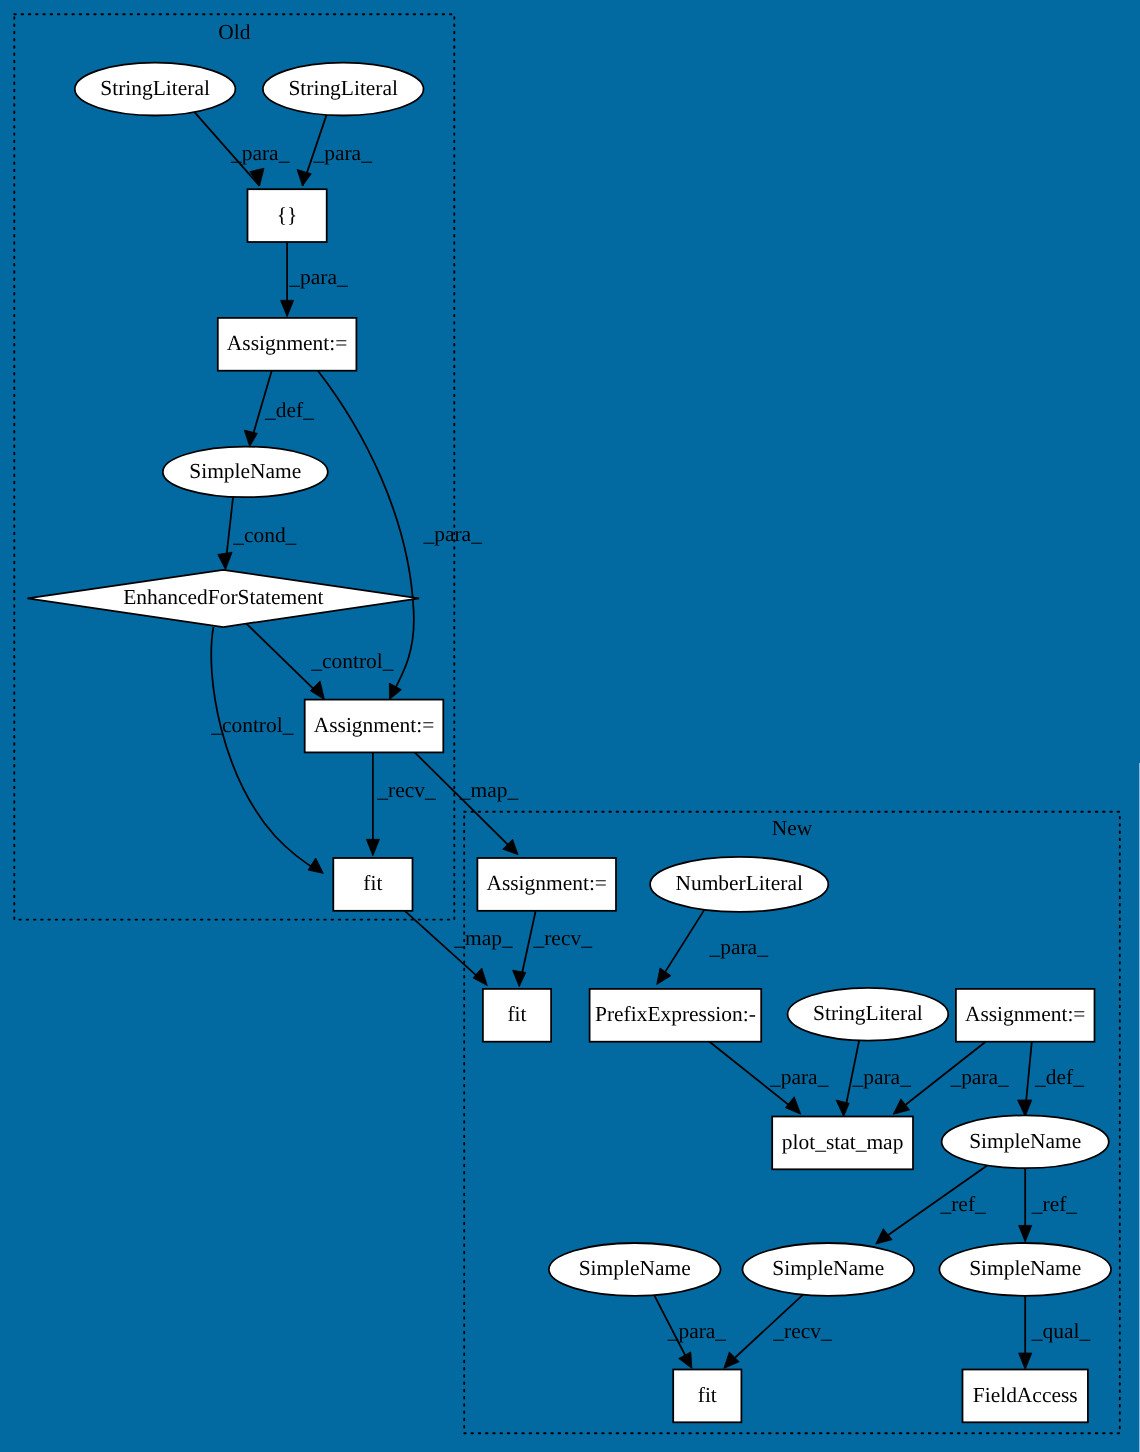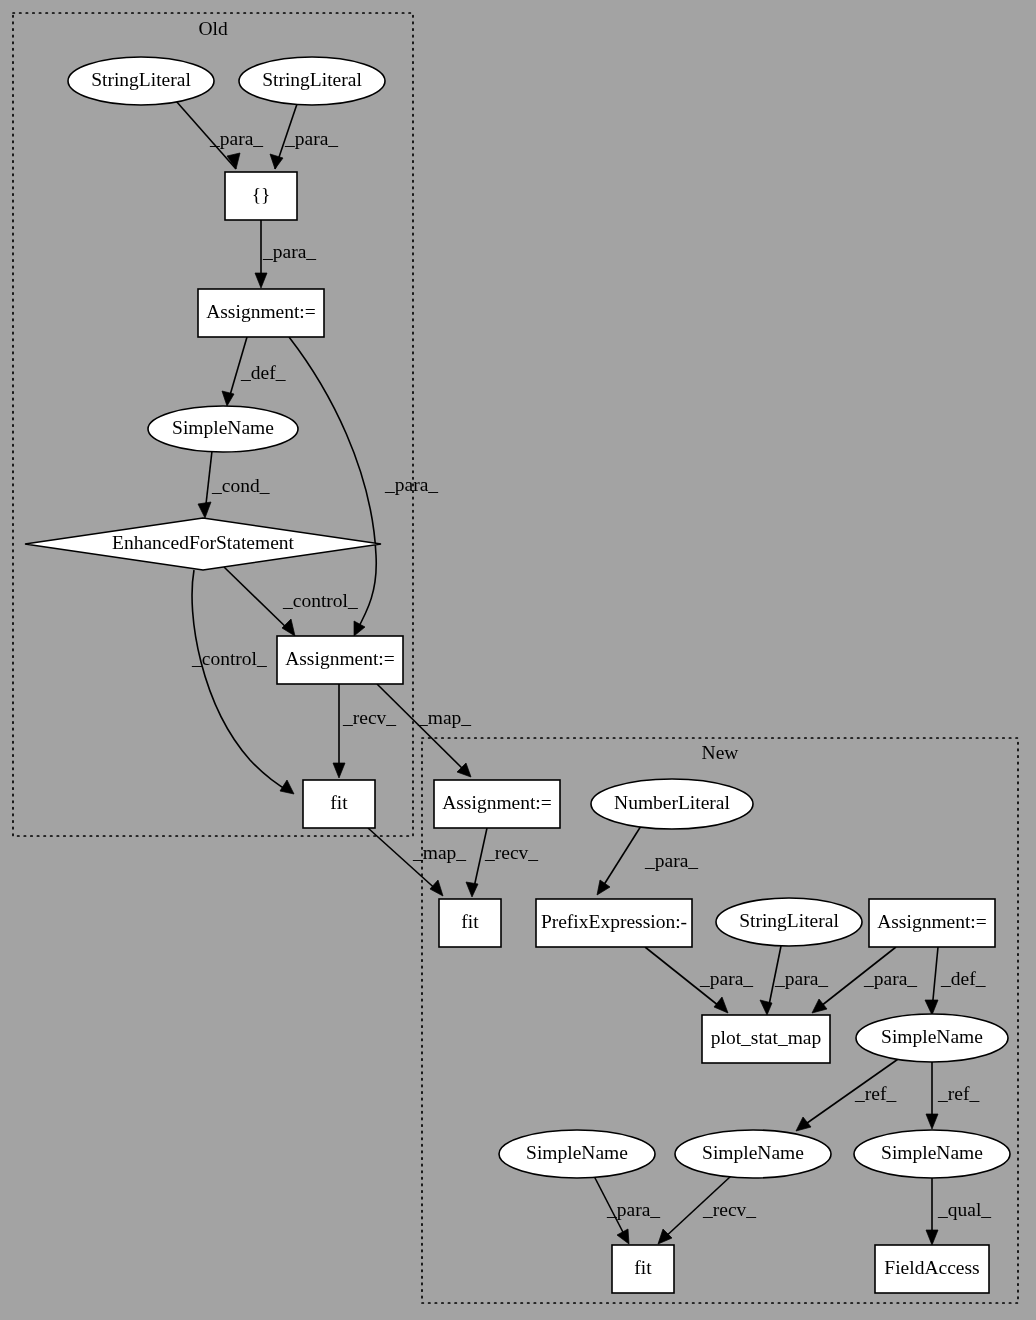--- a/index.html
+++ b/index.html
@@ -7,21 +7,21 @@
     padding: 0;
     background: #ffffff;
   }
   body {
     font-family: "Liberation Serif", "DejaVu Serif", serif;
   }
   #canvas {
     position: relative;
     width: 1036px;
     height: 1320px;
-    background: #a3a3a3;
+    background: #0369a1;
     overflow: hidden;
   }
   #graph-svg {
     position: absolute;
     left: 0;
     top: 0;
   }
   .node-shape {
     fill: #ffffff;
     stroke: #000000;

